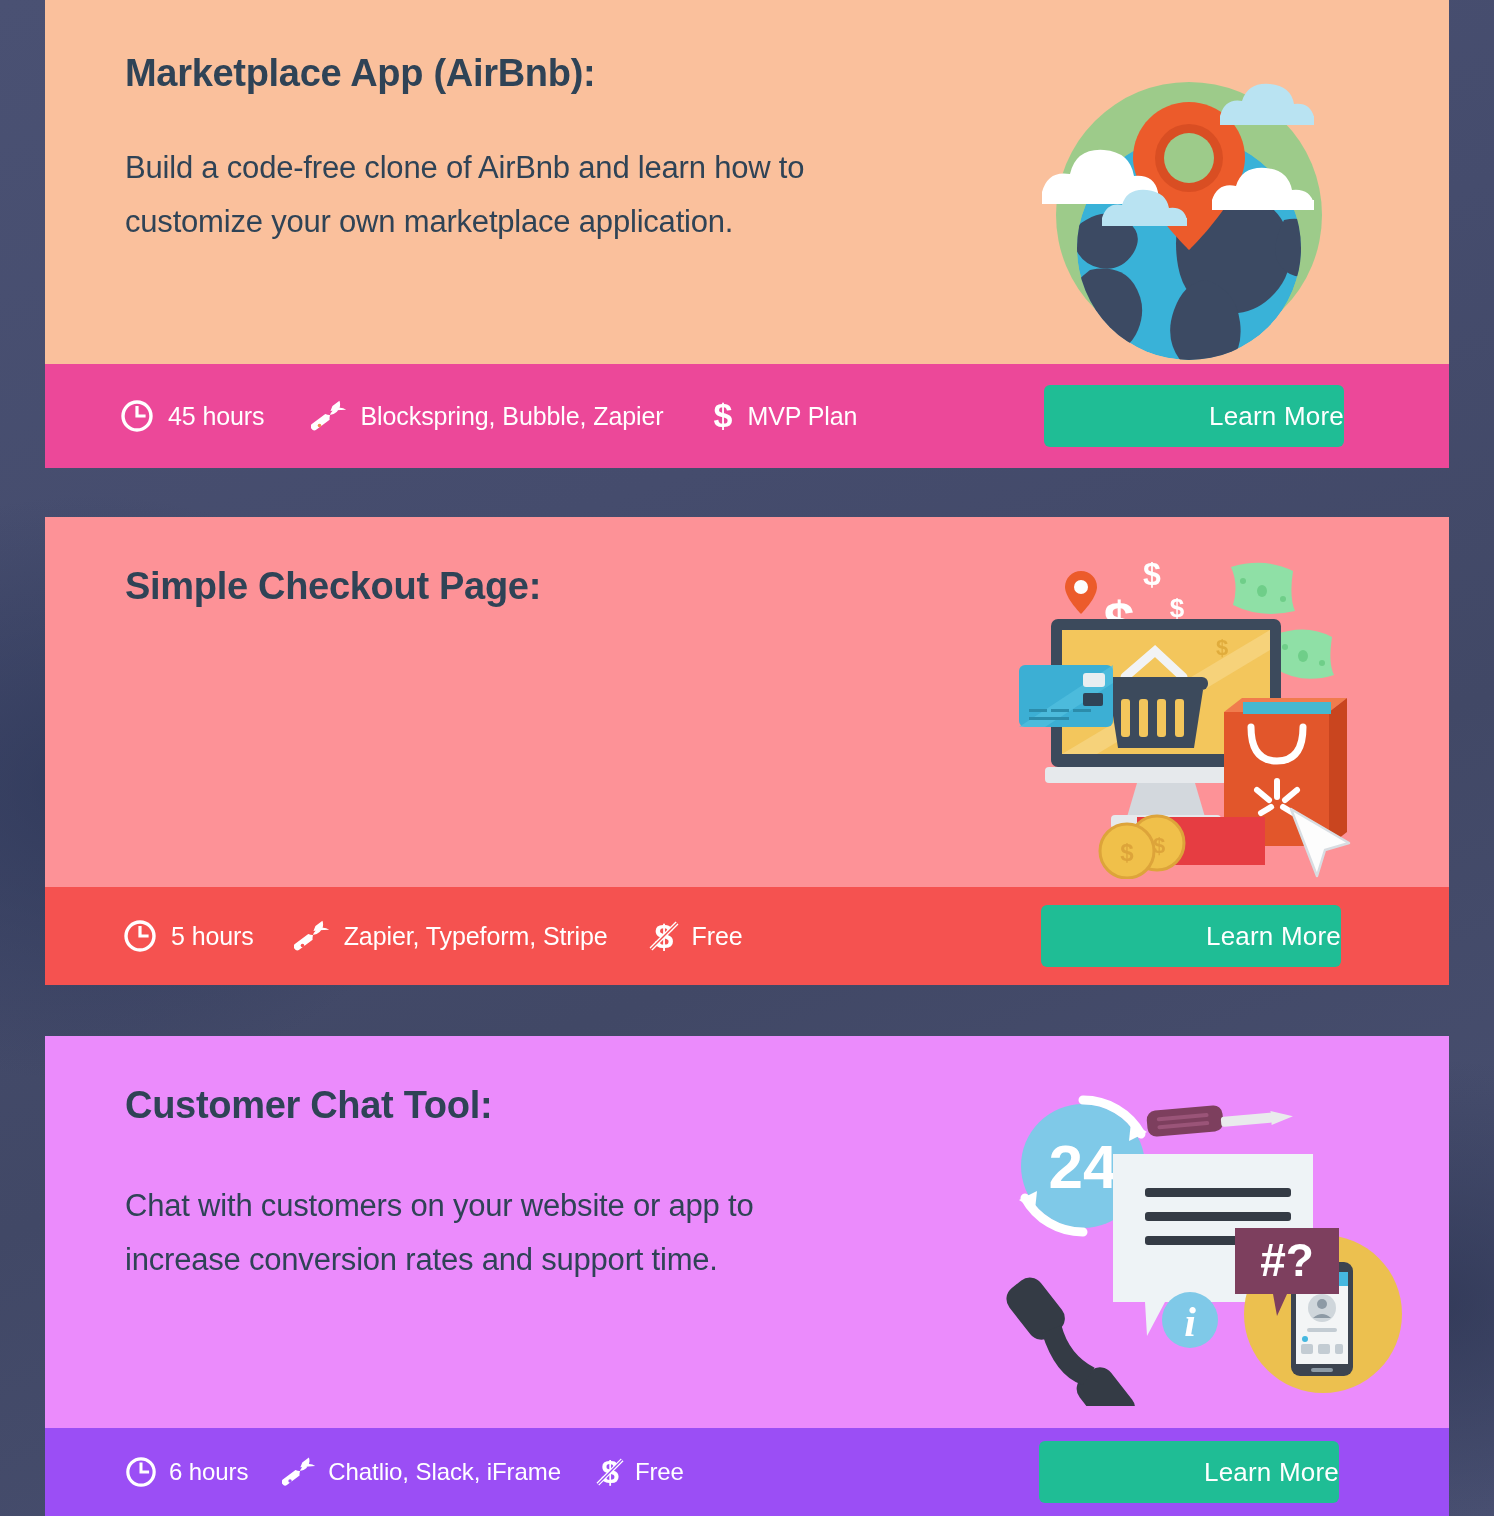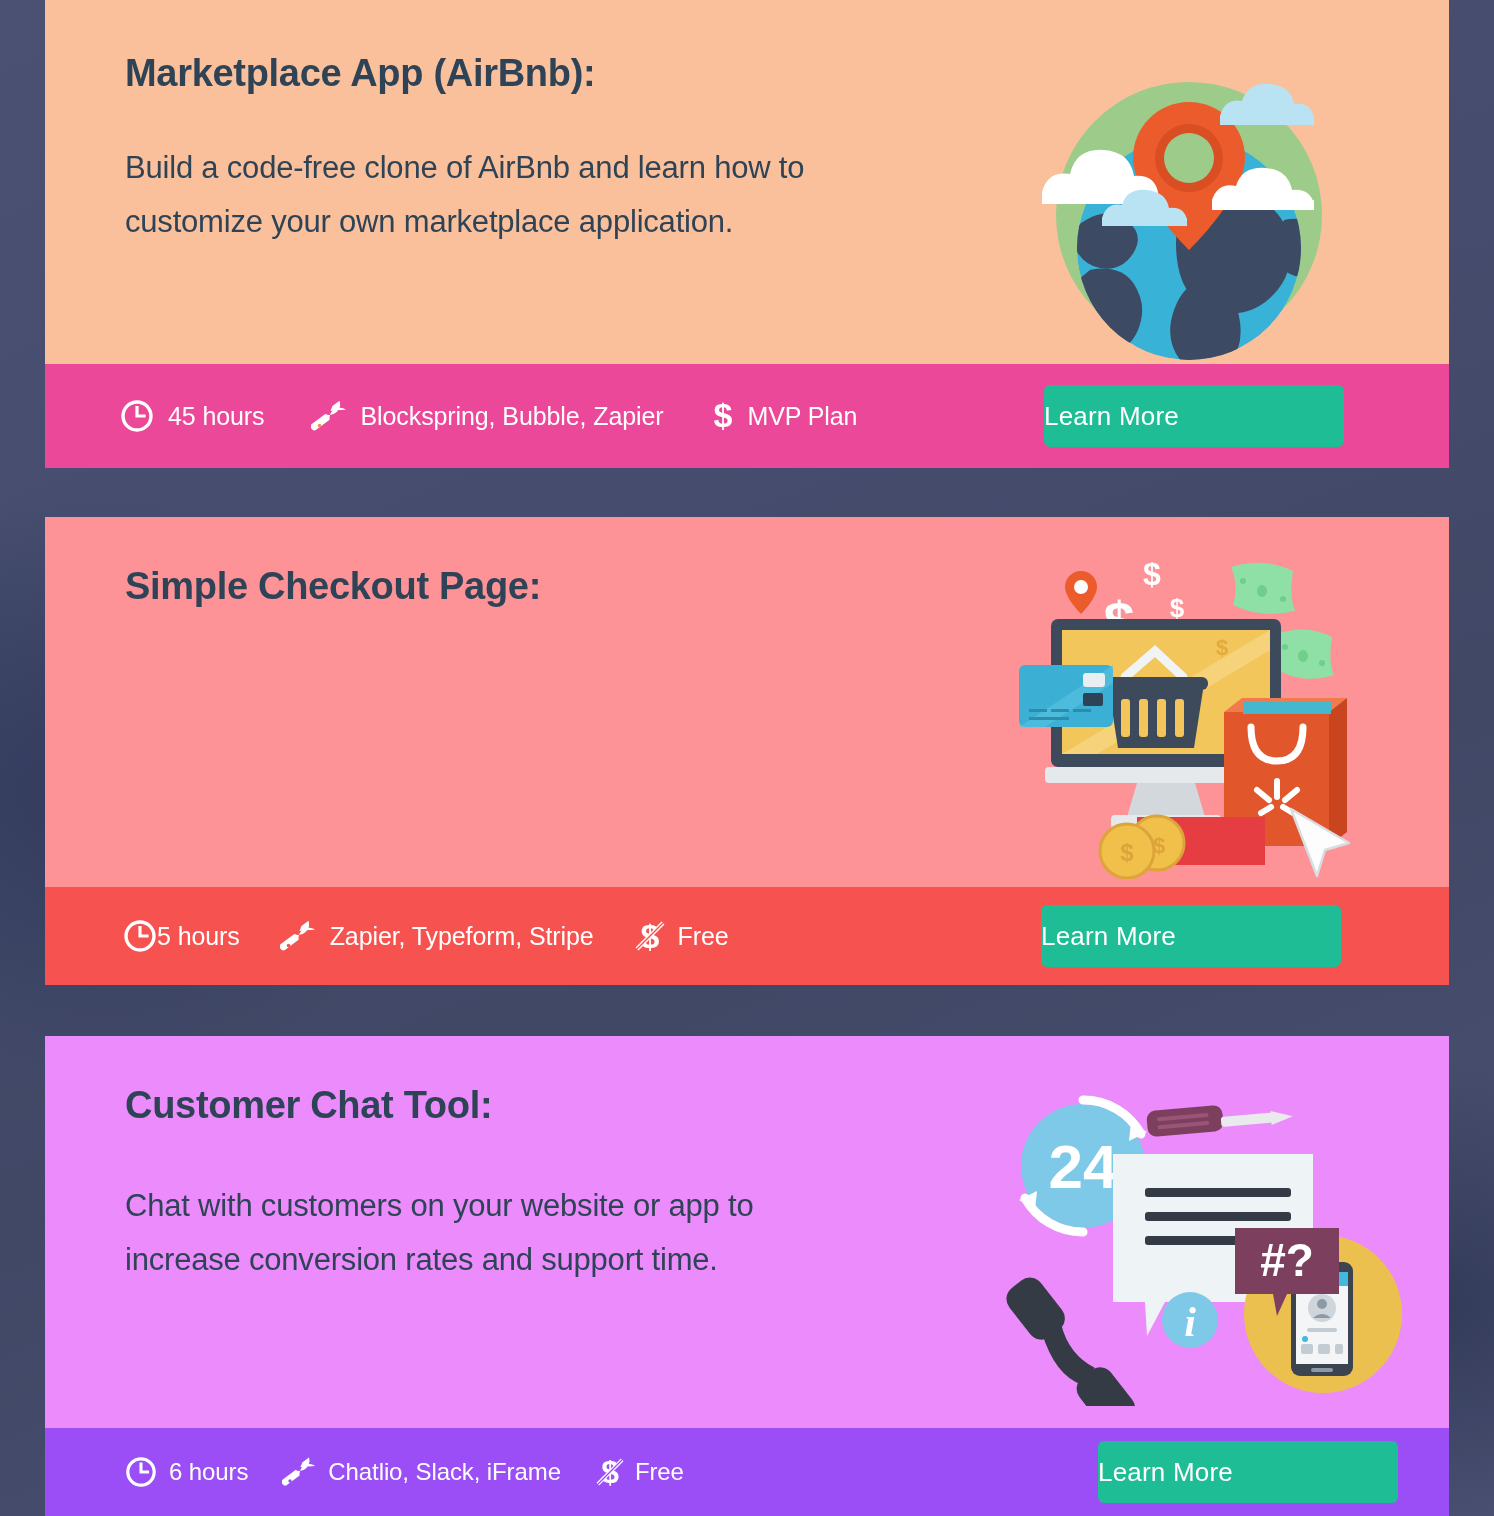--- a/index.html
+++ b/index.html
@@ -108,21 +108,21 @@
 
   .learn-btn {
     background: #1fbd95;
     color: #ffffff;
     border: none;
     border-radius: 6px;
     font-family: "Liberation Sans", sans-serif;
     font-size: 26px;
     letter-spacing: 0.2px;
     cursor: pointer;
-    text-align: left;
+    text-align: right;
     white-space: nowrap;
   }
 
   
   #card-marketplace { top: 0px; height: 468px; background: #fac09c; }
   #card-marketplace .card-text { padding-top: 52px; }
   #card-marketplace .card-title { margin-bottom: 46px; }
   #card-marketplace .card-desc  { width: 680px; }
   #card-marketplace .card-footer { height: 104px; background: #ec4899; padding-left: 75px; padding-right: 105px; }
   #card-marketplace .card-art { right: 105px; top: 70px; }
@@ -137,21 +137,21 @@
   #card-checkout .card-footer { height: 98px; background: #f55250; padding-left: 78px; padding-right: 108px; }
   #card-checkout .card-art { right: 80px; top: 42px; }
   #card-checkout .meta { margin-right: 40px; }
   #card-checkout .learn-btn { width: 300px; height: 62px; }
 
   
   #card-chat { top: 1036px; height: 480px; background: #eb8bfc; }
   #card-chat .card-text { padding-top: 48px; }
   #card-chat .card-title { margin-bottom: 52px; }
   #card-chat .card-desc  { width: 690px; }
-  #card-chat .card-footer { height: 88px; background: #9b4ef5; padding-left: 80px; padding-right: 51px; }
+  #card-chat .card-footer { height: 88px; background: #9b4ef5; padding-left: 80px; padding-right: 110px; }
   #card-chat .card-art { right: 44px; top: 40px; }
   #card-chat .meta { margin-right: 34px; }
   #card-chat .meta-label { font-size: 24px; }
   #card-chat .learn-btn { width: 300px; height: 62px; }
 </style>
 </head>
 <body>
 
 <div class="bg-layer"></div>
 
@@ -320,21 +320,21 @@
 
     <div class="card-footer">
       <div class="meta-group">
         <div class="meta">
           <span>
             <svg class="icon-svg" width="34" height="34" viewBox="0 0 34 34">
               <circle cx="17" cy="17" r="14" fill="none" stroke="#fff" stroke-width="3.4"></circle>
               <path d="M17 8.5 V17 H24" fill="none" stroke="#fff" stroke-width="3.2" stroke-linecap="square"></path>
             </svg>
           </span>
-          <span class="meta-label" style="">5 hours</span>
+          <span class="meta-label" style="margin-left:14px">5 hours</span>
         </div>
         <div class="meta">
           <span>
             <svg class="icon-svg" width="36" height="36" viewBox="0 0 36 36">
               <path d="M33 8.5 a10.6 10.6 0 0 0 -15 12.2 l-11.6 11.6 a3.6 3.6 0 0 1 -5.1 -5.1 L12.9 15.6 A10.6 10.6 0 0 0 25.1 0.6 l-6.2 6.2 l-1.3 5.1 l5.1 -1.3 z" fill="#fff" transform="translate(1,1) rotate(8 18 18)"></path>
               <circle cx="8.5" cy="27.5" r="1.8" fill="#f55250"></circle>
             </svg>
           </span>
           <span class="meta-label" style="margin-left:14px">Zapier, Typeform, Stripe</span>
         </div>

